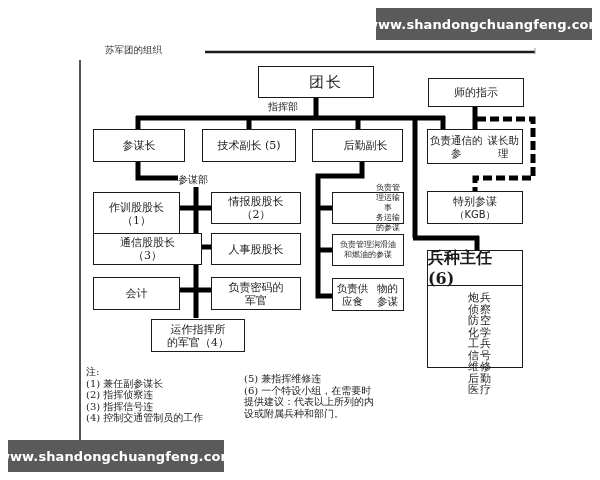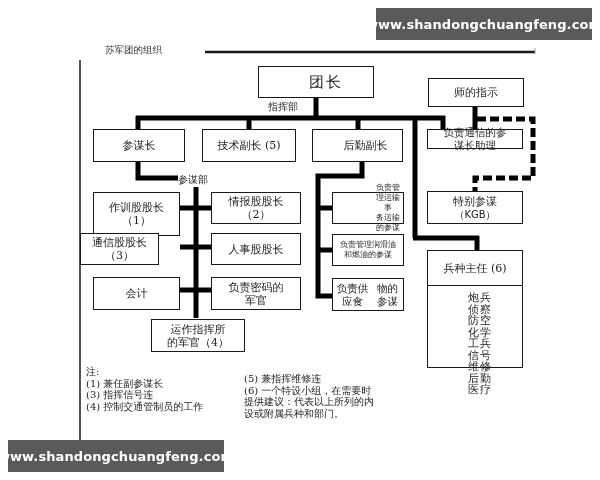--- a/index.html
+++ b/index.html
@@ -25,21 +25,21 @@
       text-align: center; font-size: 11px; line-height: 13px; color: #222;
     }
     .box.small { font-size: 8px; line-height: 10px; }
     .box.big { font-size: 15px; letter-spacing: 2px; }
     .lbl { position: absolute; font-size: 10px; color: #222; background: #fff; }
     .branch {
       position: absolute; border: 1.6px solid #1a1a1a; box-sizing: border-box; background: #fff;
     }
     .branch-head {
       height: 34px; border-bottom: 1.6px solid #1a1a1a; display: flex; align-items: center;
-      justify-content: center; font-size: 11px;
+      justify-content: center; font-size: 16px; font-weight: bold;
     }
     .branch-list {
       display: flex; flex-direction: column; padding: 6px 0 0 10px; font-size: 11px; line-height: 11.5px; align-items: center;
     }
     .branch-list span { letter-spacing: 1px; }
     .notes { position: absolute; font-size: 10px; line-height: 11.5px; color: #222; }
     .notes div { white-space: nowrap; }
   </style>
 </head>
 <body>
@@ -98,40 +98,40 @@
 <div class="lbl" style="left:178px; top:162px;margin-top:11px;">参谋部</div>
 
 <div class="box" style="left:202px; top:129px; width:94px; height:33px;">
   <span>技术副长 (5)</span>
 </div>
 
 <div class="box" style="left:312px; top:129px; width:91px; height:33px;padding-left:16px;">
   <span>后勤副长</span>
 </div>
 
-<div class="box" style="left:427px; top:129px; width:96px; height:20px; flex-direction:column; font-size:10.5px;">
+<div class="box" style="left:427px; top:129px; width:96px; height:35px; font-size:10.5px;">
   <span>负责通信的参</span>
   <span>谋长助理</span>
 </div>
 
 <div class="box" style="left:427px; top:191px; width:96px; height:33px; flex-direction:column;">
   <span>特别参谋</span>
   <span style="font-family:'DejaVu Sans',sans-serif; font-size:10px;">（KGB）</span>
 </div>
 
 <div class="box" style="left:93px; top:192px; width:87px; height:44px; flex-direction:column;">
   <span>作训股股长</span>
   <span>（1）</span>
 </div>
 <div class="box" style="left:211px; top:192px; width:90px; height:32px; flex-direction:column;">
   <span>情报股股长</span>
   <span>（2）</span>
 </div>
 
-<div class="box" style="left:80px; top:233px; width:79px; height:32px; flex-direction:column;">
+<div class="box" style="left:93px; top:233px; width:109px; height:32px; flex-direction:column;">
   <span>通信股股长</span>
   <span>（3）</span>
 </div>
 <div class="box" style="left:211px; top:233px; width:90px; height:32px;">
   <span>人事股股长</span>
 </div>
 
 <div class="box" style="left:93px; top:277px; width:87px; height:33px;">
   <span>会计</span>
 </div>
@@ -169,20 +169,21 @@
     <span>信号</span>
     <span>维修</span>
     <span>后勤</span>
     <span>医疗</span>
   </div>
 </div>
 
 <div class="notes" style="left:86px; top:366px;">
   <div>注:</div>
   <div>(1) 兼任副参谋长</div>
+  <div>(2) 指挥侦察连</div>
   <div>(3)  指挥信号连</div>
   <div>(4) 控制交通管制员的工作</div>
 </div>
 <div class="notes" style="left:244px; top:373px;">
   <div>(5) 兼指挥维修连</div>
   <div>(6)  一个特设小组，在需要时</div>
   <div>提供建议：代表以上所列的内</div>
   <div>设或附属兵种和部门。</div>
 </div>
 

